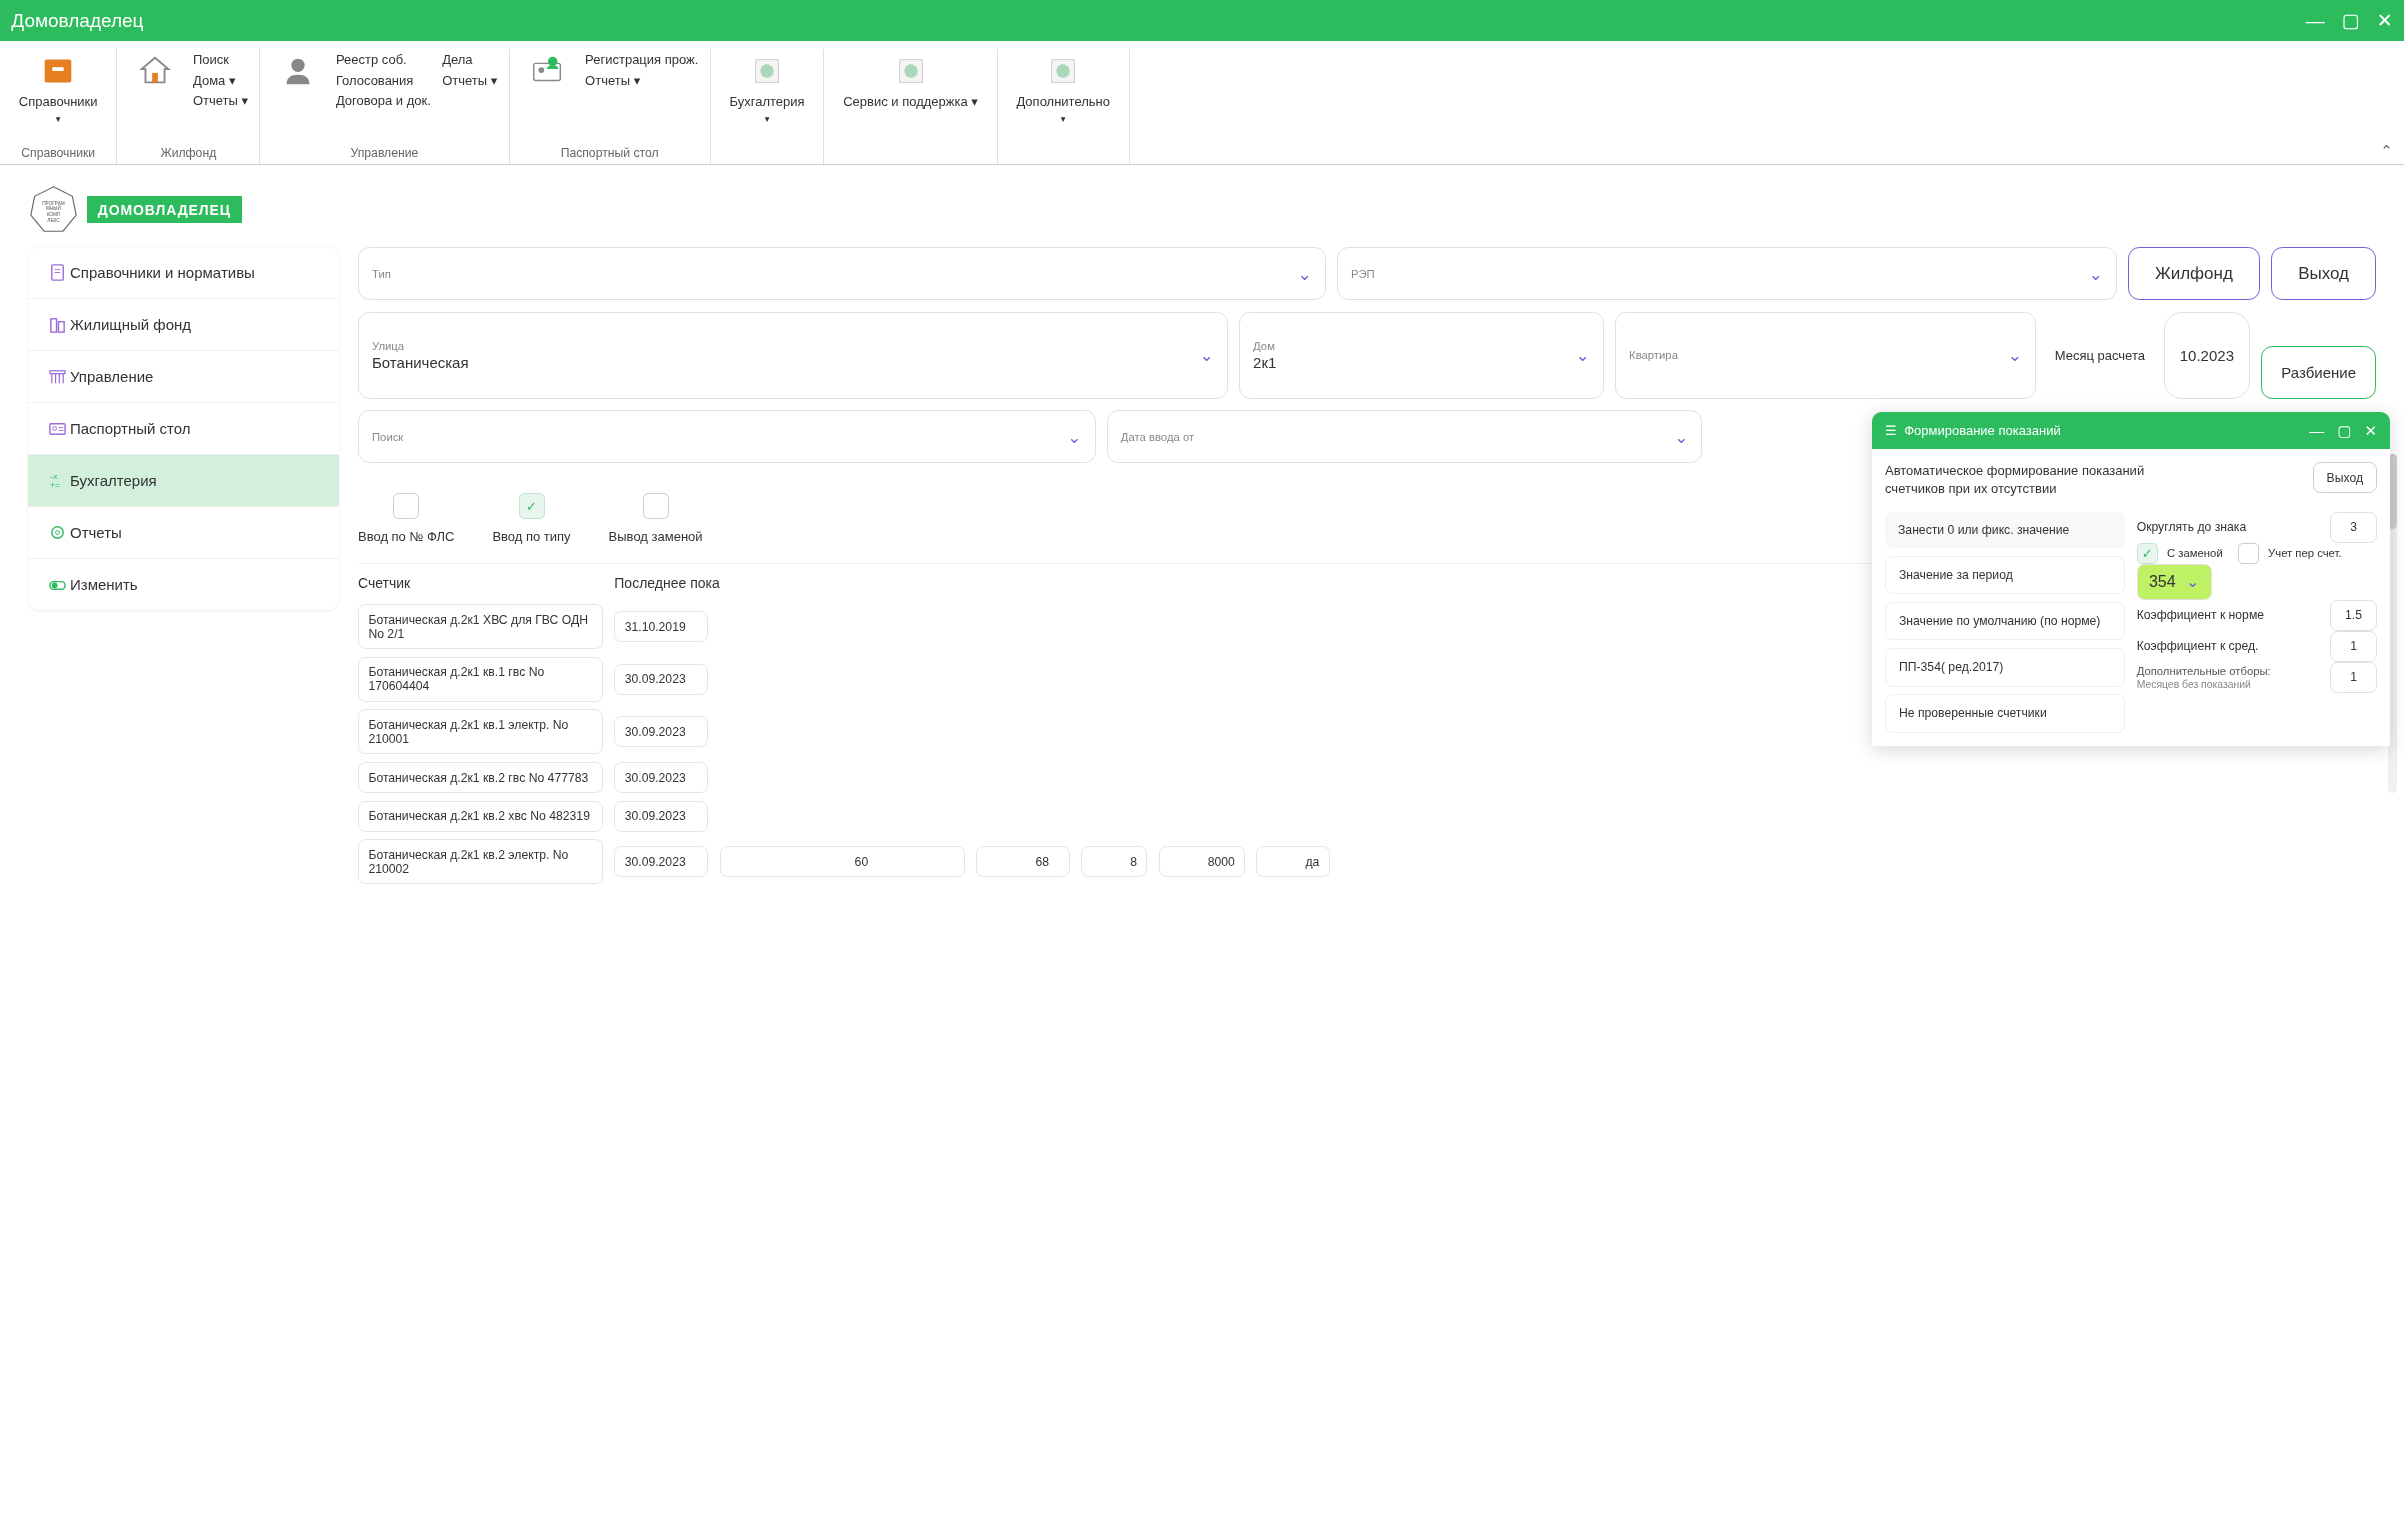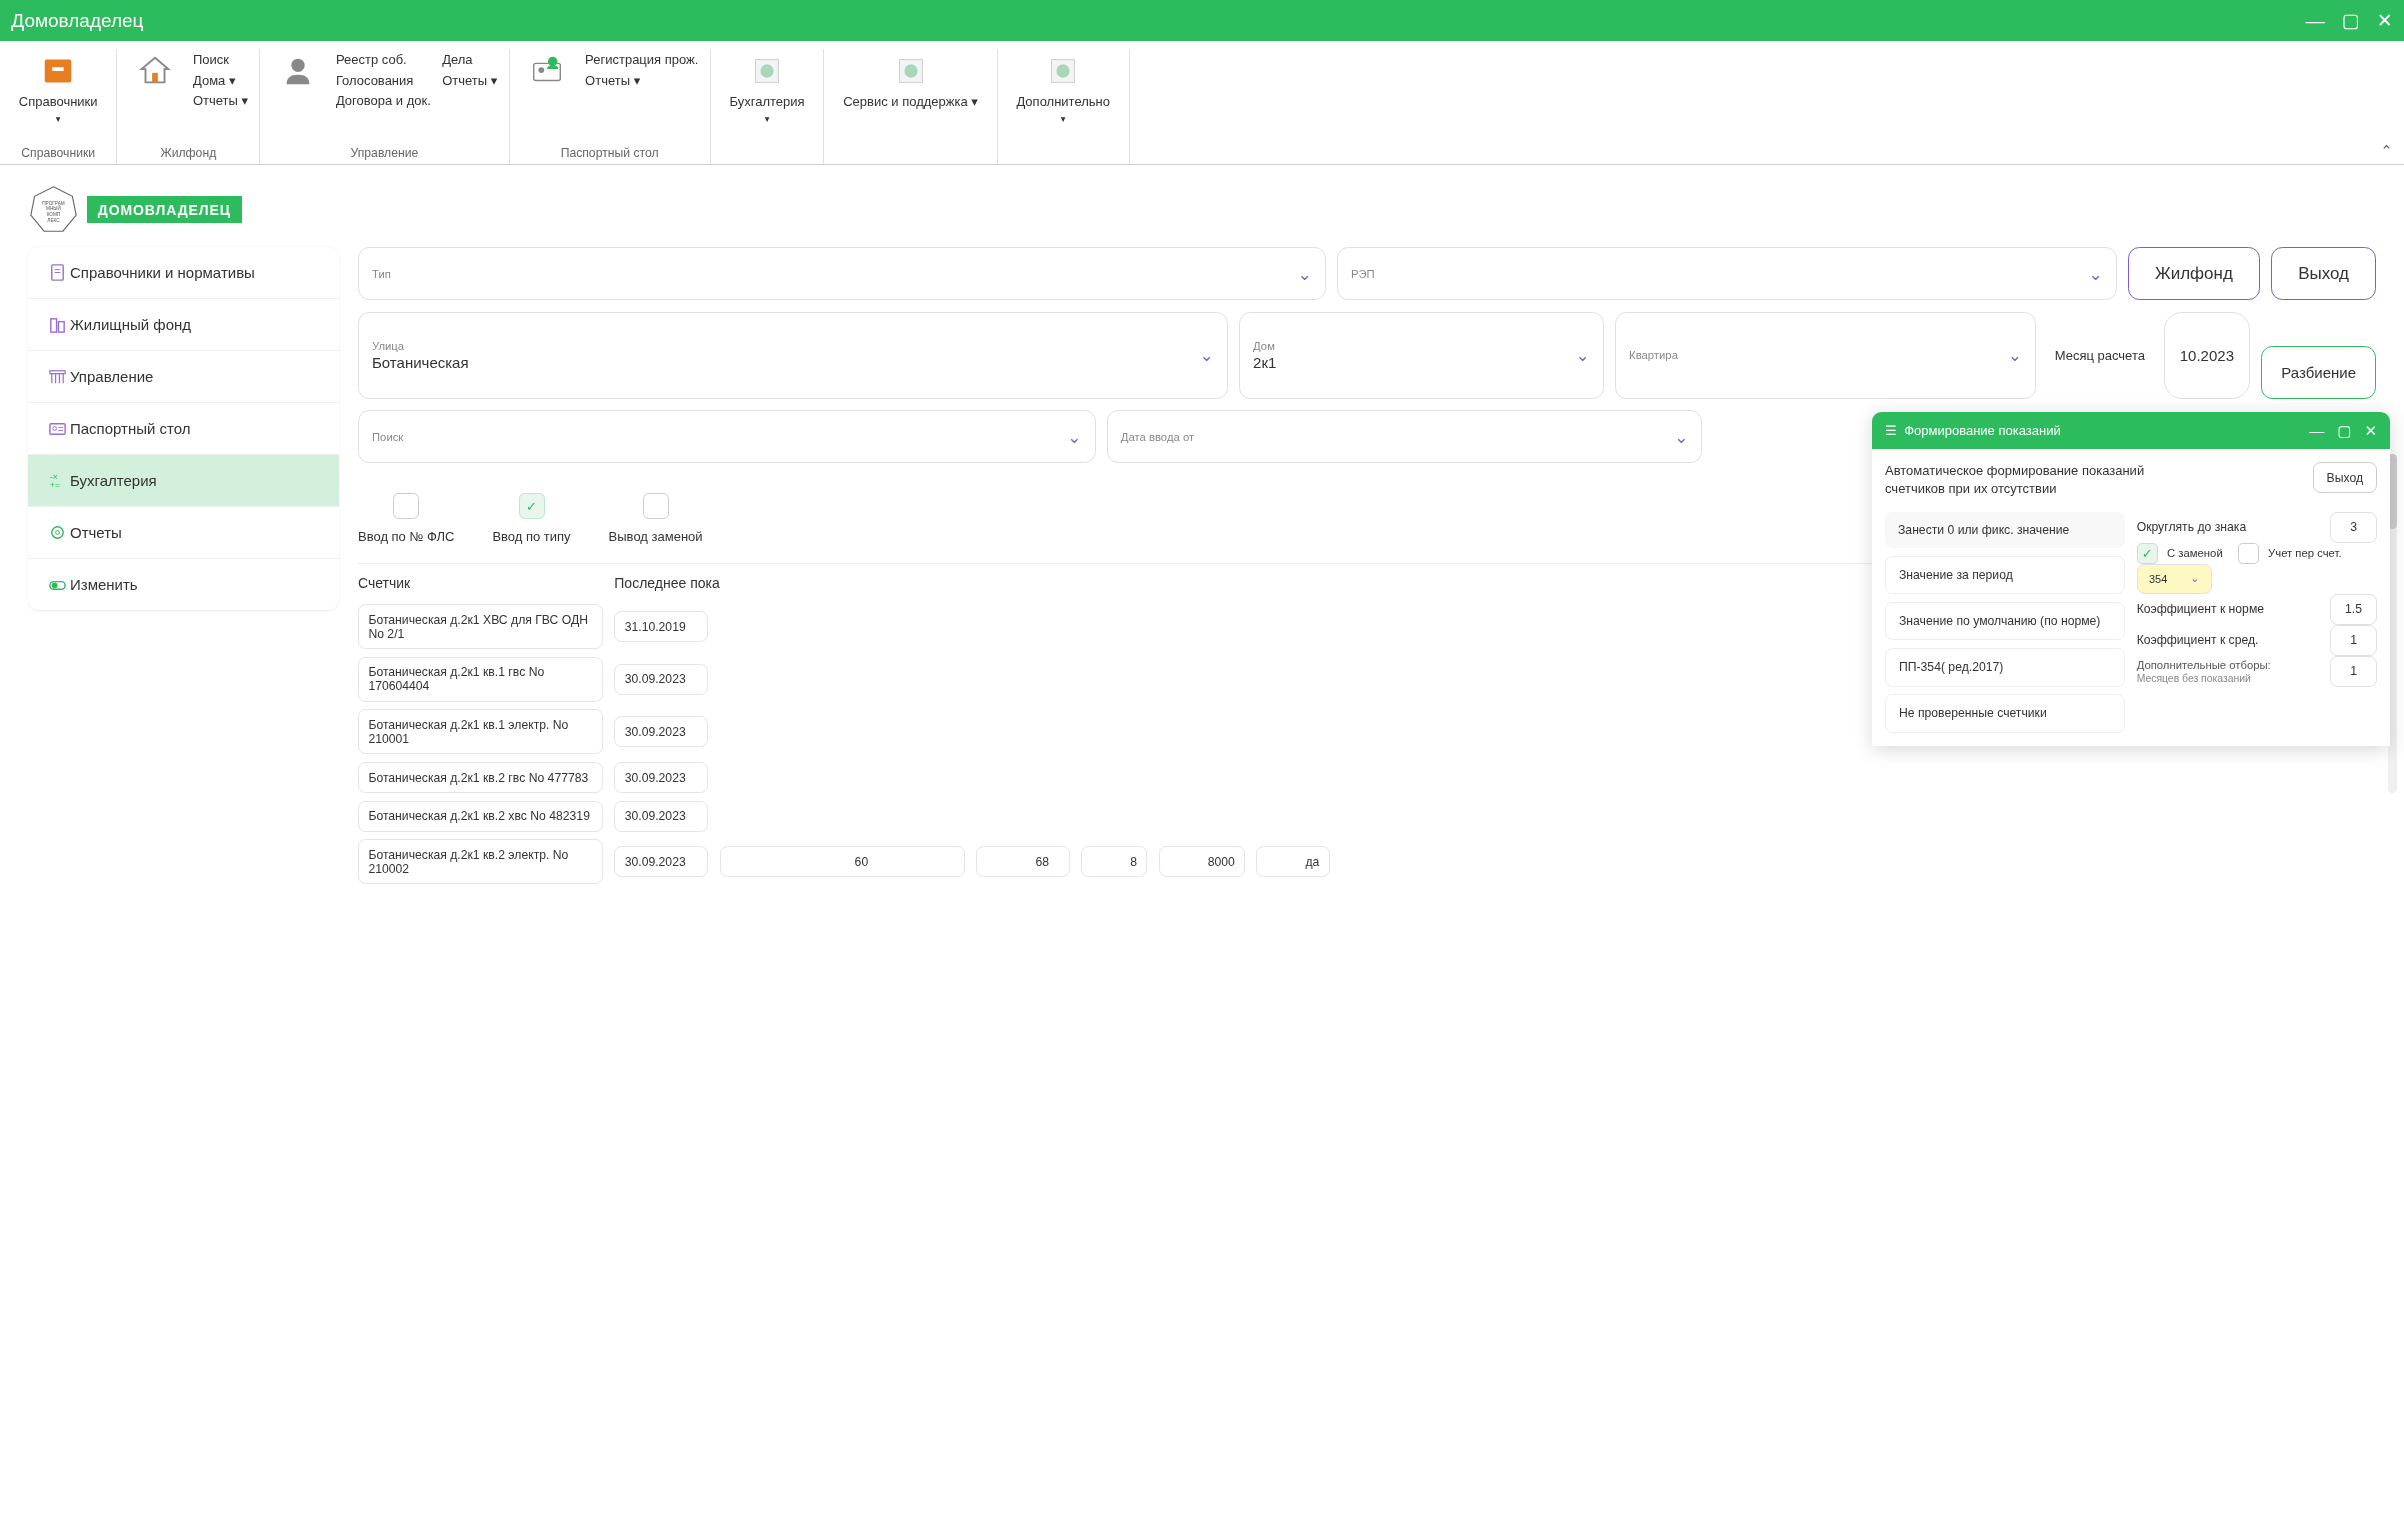--- a/index.html
+++ b/index.html
@@ -87,21 +87,21 @@
 .modal-right { flex: 1; display: flex; flex-direction: column; }
 .option-box { background: #f8f8f8; border-radius: 7.5px; padding: 11.3px 13px; font-size: 12.2px; cursor: pointer; }
 .option-box.clear { background: #fff; border: 0.9px solid #eee; }
 .mr-row { display: flex; align-items: center; justify-content: space-between; gap: 9.4px; }
 .mr-label { font-size: 12.2px; }
 .mr-input { border: 0.9px solid #e0e0e0; border-radius: 7.5px; padding: 7.5px 11.3px; width: 47px; text-align: center; font-size: 12.2px; background: #fff; }
 .mr-check-row { display: flex; align-items: center; gap: 9.4px; }
 .mr-check { width: 21px; height: 21px; border: 0.9px solid #ccc; border-radius: 4.7px; display: flex; align-items: center; justify-content: center; cursor: pointer; }
 .mr-check.checked { background: #e8f5ec; border-color: #c0e4cc; color: #2cbb5d; }
 .mr-check-label { font-size: 11.3px; }
-.mr-select { border: 0.9px solid #e0e0e0; border-radius: 7.5px; padding: 7.5px 11.3px; display: flex; align-items: center; gap: 7.5px; font-size: 11px; background: #fef9c3; cursor: pointer; width: 75px; justify-content: space-between; }
+.mr-select { border: 0.9px solid #e0e0e0; border-radius: 7.5px; padding: 7.5px 11.3px; display: flex; align-items: center; gap: 7.5px; font-size: 16px; background: #bef264; cursor: pointer; width: 75px; justify-content: space-between; }
 .mr-footer { font-size: 11.3px; color: #555; }
 .mr-footer-sub { font-size: 10.4px; color: #888; margin-top: 1.9px; }
 
 
 .scroll-track { position: absolute; right: -21px; top: 207px; width: 9.4px; height: 339px; background: #f0f0f0; border-radius: 4.7px; }
 .scroll-thumb { width: 9.4px; height: 75px; background: #ccc; border-radius: 4.7px; position: absolute; top: 0; }
 
 svg { display: block; }
 </style>
 </head>

